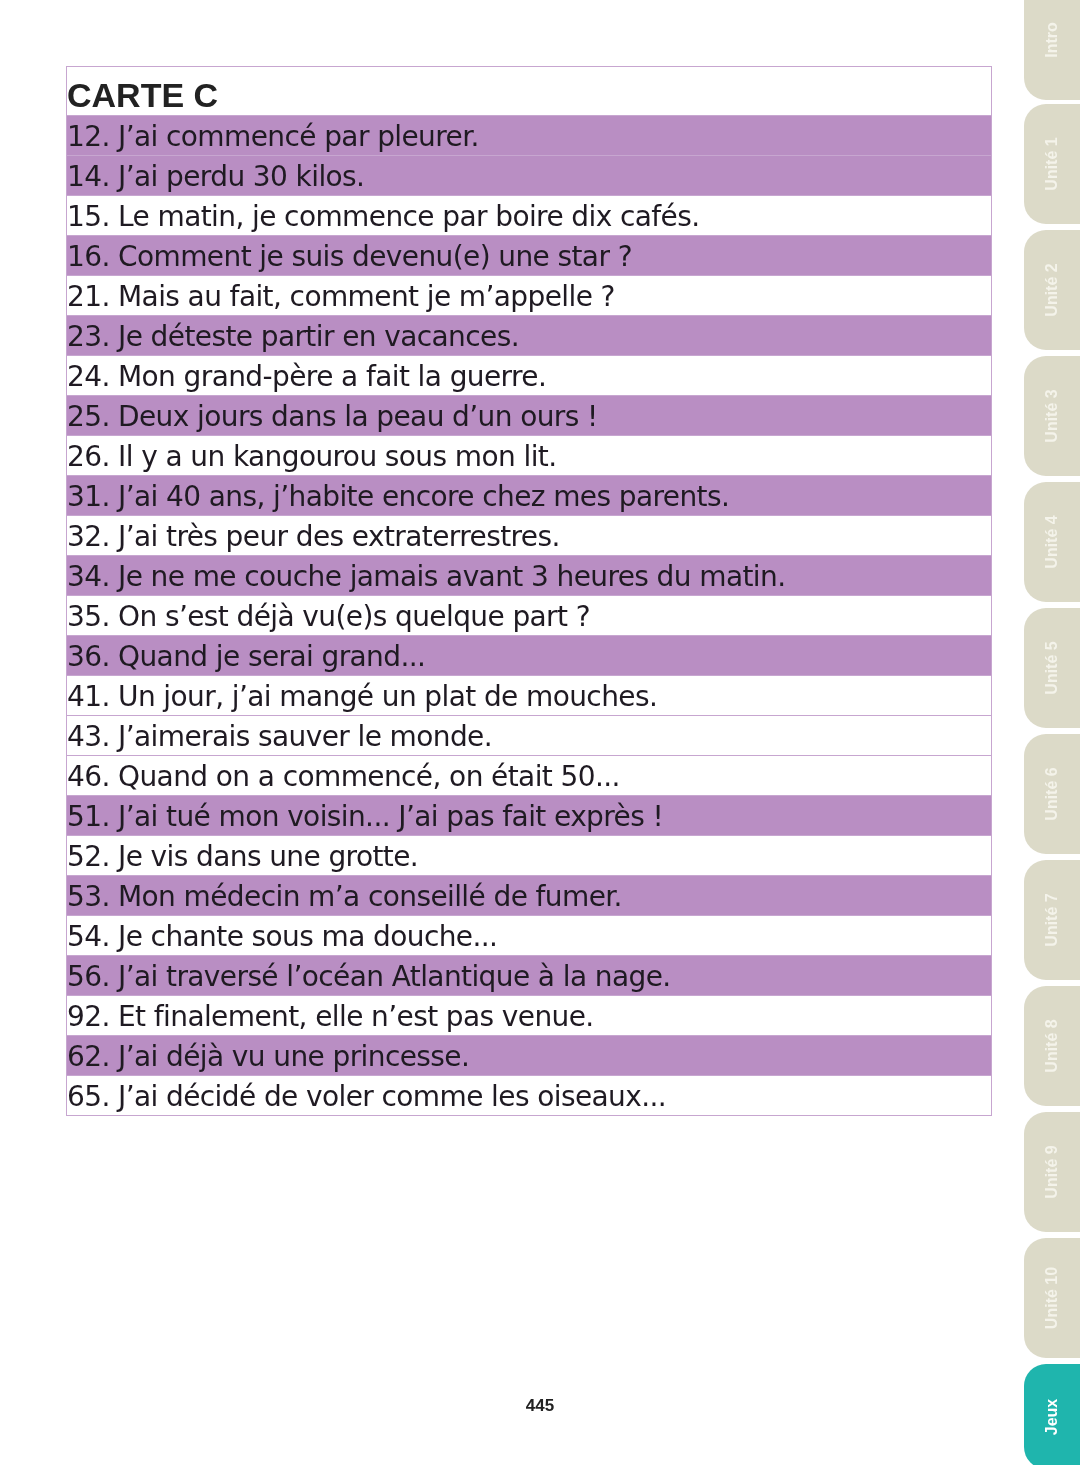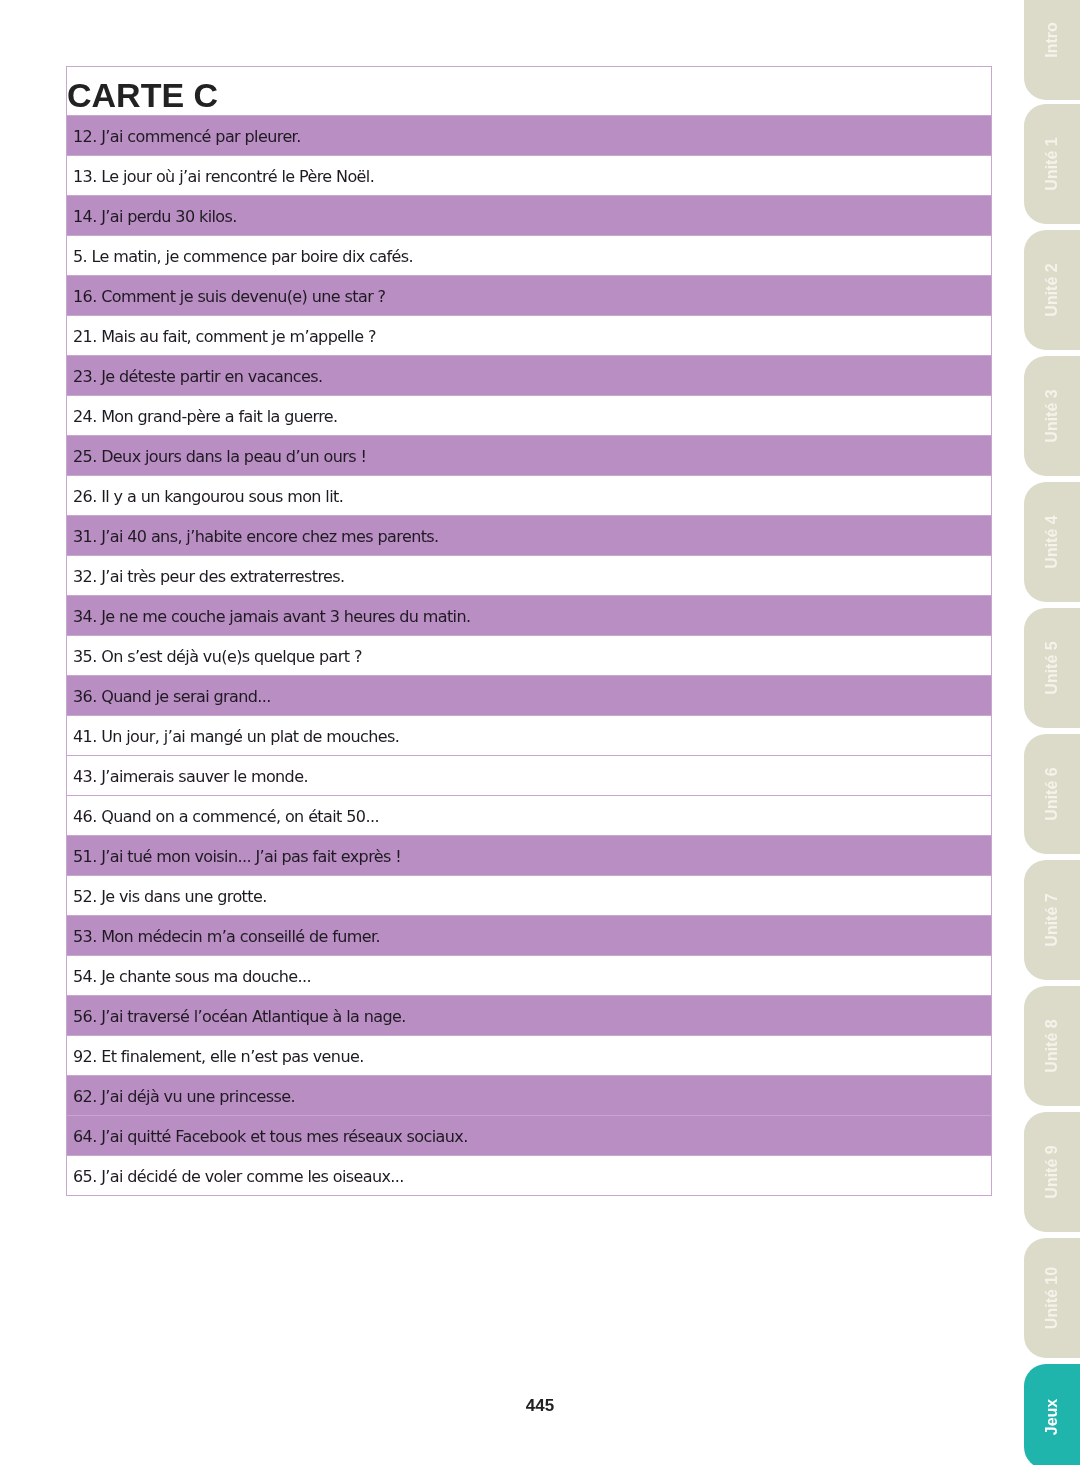--- a/index.html
+++ b/index.html
@@ -16,23 +16,23 @@
     }
     .card-title {
       height: 48px; line-height: 56px; text-align: left;
       font-family: "Liberation Sans", sans-serif;
       font-weight: bold; font-size: 34px; color: #222;
       border-bottom: 1px solid #c7a6d0;
     }
     .row {
       height: 39px; line-height: 41px;
       border-bottom: 1px solid #c7a6d0;
-      padding-left: 6px;
+      padding-left: 0;
       font-family: "DejaVu Sans", sans-serif;
-      font-size: 16px; letter-spacing: -0.6px;
+      font-size: 28px; letter-spacing: -0.6px;
       color: #1f1a22;
       white-space: nowrap; overflow: hidden;
       box-sizing: content-box;
     }
     .row:last-child { border-bottom: none; }
     .row.odd { background: #b98ec3; }
     .row.even { background: #ffffff; }
     .page-number {
       position: absolute; left: 0; width: 1080px; top: 1396px;
       text-align: center; font-family: "Liberation Sans", sans-serif;
@@ -57,23 +57,22 @@
     }
     .tab.active .tab-label { color: #ffffff; }
   </style>
 </head>
 <body>
 
 <div class="card-table">
   <div class="card-title">CARTE C</div>
   <div id="rows">
     <div class="row odd">12. J’ai commencé par pleurer.</div>
-    <div class="row even">13. Le jour où j’ai rencontré le Père Noël.</div>
     <div class="row odd">14. J’ai perdu 30 kilos.</div>
-    <div class="row even">5. Le matin, je commence par boire dix cafés.</div>
+    <div class="row even">15. Le matin, je commence par boire dix cafés.</div>
     <div class="row odd">16. Comment je suis devenu(e) une star ?</div>
     <div class="row even">21. Mais au fait, comment je m’appelle ?</div>
     <div class="row odd">23. Je déteste partir en vacances.</div>
     <div class="row even">24. Mon grand-père a fait la guerre.</div>
     <div class="row odd">25. Deux jours dans la peau d’un ours !</div>
     <div class="row even">26. Il y a un kangourou sous mon lit.</div>
     <div class="row odd">31. J’ai 40 ans, j’habite encore chez mes parents.</div>
     <div class="row even">32. J’ai très peur des extraterrestres.</div>
     <div class="row odd">34. Je ne me couche jamais avant 3 heures du matin.</div>
     <div class="row even">35. On s’est déjà vu(e)s quelque part ?</div>
@@ -81,21 +80,20 @@
     <div class="row even">41. Un jour, j’ai mangé un plat de mouches.</div>
     <div class="row even">43. J’aimerais sauver le monde.</div>
     <div class="row even">46. Quand on a commencé, on était 50...</div>
     <div class="row odd">51. J’ai tué mon voisin... J’ai pas fait exprès !</div>
     <div class="row even">52. Je vis dans une grotte.</div>
     <div class="row odd">53. Mon médecin m’a conseillé de fumer.</div>
     <div class="row even">54. Je chante sous ma douche...</div>
     <div class="row odd">56. J’ai traversé l’océan Atlantique à la nage.</div>
     <div class="row even">92. Et finalement, elle n’est pas venue.</div>
     <div class="row odd">62. J’ai déjà vu une princesse.</div>
-    <div class="row odd">64. J’ai quitté Facebook et tous mes réseaux sociaux.</div>
     <div class="row even">65. J’ai décidé de voler comme les oiseaux...</div>
   </div>
 </div>
 
 <div class="page-number">445</div>
 
 <div class="tabs">
   <div class="tab" style="top:-20px;">
     <span class="tab-label">Intro</span>
   </div>

